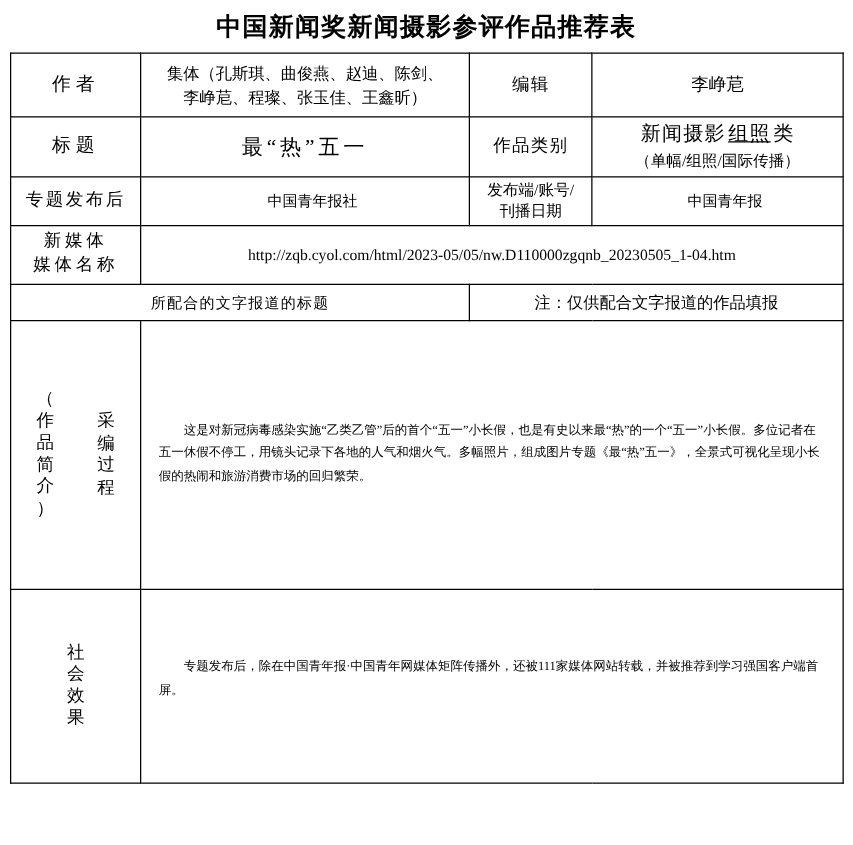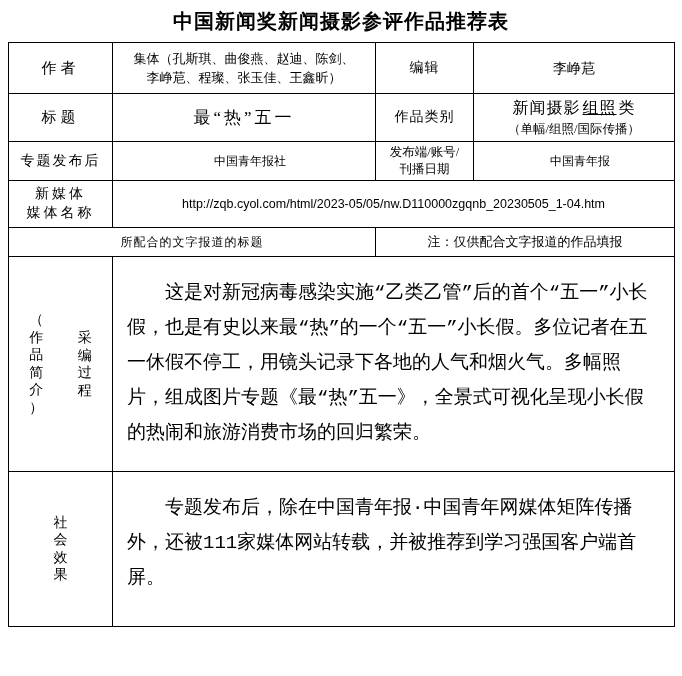--- a/index.html
+++ b/index.html
@@ -64,21 +64,21 @@
   }
   .mid {
     font-size: 14px;
   }
   .small {
     font-size: 12px;
     margin-left: 12px;
   }
   .url {
     font-size: 12.5px;
-    font-family: Liberation Sans, sans-serif;
+    font-family: Liberation Serif, serif;
     letter-spacing: 0px;
   }
   .cat-line1 {
     font-size: 16px;
     letter-spacing: 1px;
   }
   .cat-line1 .u {
     text-decoration: underline;
     padding: 0 2px;
   }
@@ -110,25 +110,24 @@
     letter-spacing: 0;
     width: 1em;
     margin: 0 auto;
     text-align: center;
   }
   .vert span {
     display: block;
   }
   .body-text {
     text-align: left;
-    font-size: 19px;
+    font-size: 10px;
     line-height: 1.85;
     text-indent: 2em;
     padding: 10px 14px 10px 10px;
-    font-family: Liberation Mono, monospace;
   }
   .body-text.eff {
     padding-top: 0;
   }
   td.tall-intro {
     height: 210px;
     vertical-align: middle;
   }
   td.tall-eff {
     height: 150px;

